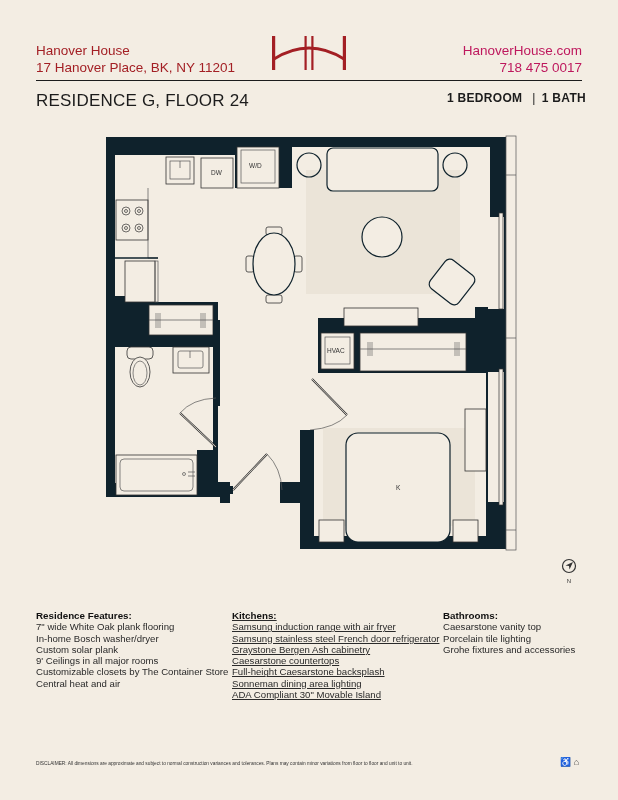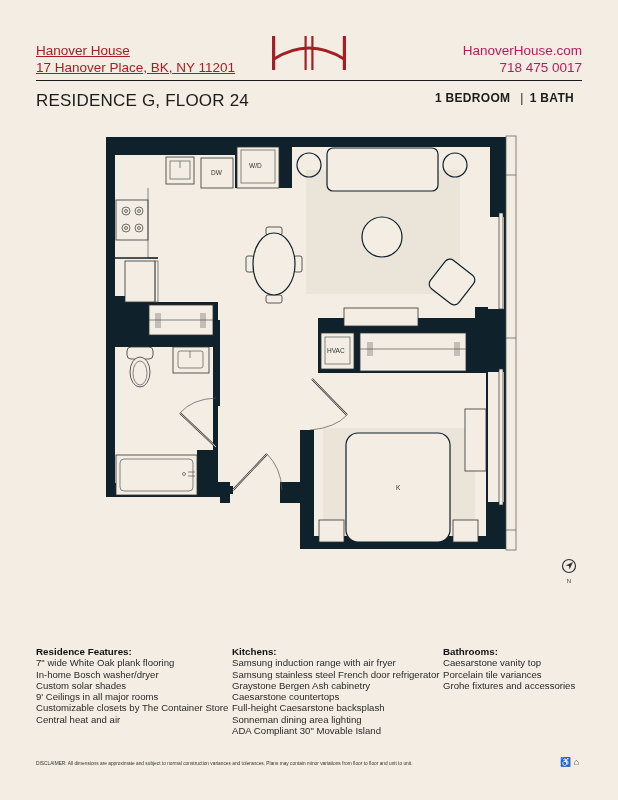--- a/index.html
+++ b/index.html
@@ -4,33 +4,33 @@
 <style>
   html, body { margin: 0; padding: 0; }
   body {
     width: 618px; height: 800px; overflow: hidden;
     background: #f3ede3;
     font-family: "Liberation Sans", sans-serif;
     position: relative;
     color: #1c1c1c;
   }
   .abs { position: absolute; }
-  .brand-left { left: 36px; top: 42px; color: #a31f24; font-size: 13.5px; line-height: 17px; text-decoration: underline; }
+  .brand-left { left: 36px; top: 42px; color: #a31f24; font-size: 13.5px; line-height: 17px; }
   .brand-right { right: 36px; top: 42px; color: #be185d; font-size: 13.5px; line-height: 17px; text-align: right; }
   .logo { left: 270px; top: 35px; width: 78px; height: 36px; }
   .rule { left: 36px; top: 80px; width: 546px; height: 1px; background: #1c1c1c; }
   .residence { left: 36px; top: 91px; font-size: 17px; letter-spacing: 0.2px; }
-  .beds { right: 44px; top: 91px; font-size: 12px; font-weight: bold; letter-spacing: 0.3px; }
+  .beds { right: 32px; top: 91px; font-size: 12px; font-weight: bold; letter-spacing: 0.3px; }
   .beds .sep { font-weight: normal; margin: 0 6px 0 10px; }
   .plan { left: 0; top: 0; width: 618px; height: 600px; }
-  .features { top: 610px; font-size: 9.6px; line-height: 11.3px; color: #2a2a2a; margin-top: 36px; }
+  .features { top: 610px; font-size: 9.6px; line-height: 11.3px; color: #2a2a2a; }
   .features h4 { margin: 0; font-size: 9.8px; font-weight: bold; color: #111; }
   .features ul { list-style: none; margin: 0; padding: 0; }
   .col1 { left: 36px; }
-  .col2 { left: 232px; }
+  .col2 { left: 232px; text-decoration: underline; }
   .col3 { left: 443px; }
   .disclaimer { left: 36px; top: 761px; font-size: 4.8px; color: #333; white-space: nowrap; }
   .access { left: 560px; top: 757px; font-size: 9px; color: #333; }
   .compass { left: 560px; top: 557px; width: 18px; height: 26px; }
 </style>
 </head>
 <body>
 
 <div class="abs brand-left">
   <div>Hanover House</div>
@@ -240,21 +240,21 @@
     <path d="M13 5 L5.5 8.5 L9 9 L9.5 12.5 Z" fill="#333"></path>
   </svg>
   <div style="font-size:6px;text-align:center;margin-top:-1px;color:#333">N</div>
 </div>
 
 <div class="abs features col1">
   <h4>Residence Features:</h4>
   <ul>
     <li>7" wide White Oak plank flooring</li>
     <li>In-home Bosch washer/dryer</li>
-    <li>Custom solar shades</li>
+    <li>Custom solar plank</li>
     <li>9' Ceilings in all major rooms</li>
     <li>Customizable closets by The Container Store</li>
     <li>Central heat and air</li>
   </ul>
 </div>
 
 <div class="abs features col2">
   <h4>Kitchens:</h4>
   <ul>
     <li>Samsung induction range with air fryer</li>
@@ -264,21 +264,21 @@
     <li>Full-height Caesarstone backsplash</li>
     <li>Sonneman dining area lighting</li>
     <li>ADA Compliant 30" Movable Island</li>
   </ul>
 </div>
 
 <div class="abs features col3">
   <h4>Bathrooms:</h4>
   <ul>
     <li>Caesarstone vanity top</li>
-    <li>Porcelain tile variances</li>
+    <li>Porcelain tile lighting</li>
     <li>Grohe fixtures and accessories</li>
   </ul>
 </div>
 
 <div class="abs disclaimer">DISCLAIMER: All dimensions are approximate and subject to normal construction variances and tolerances. Plans may contain minor variations from floor to floor and unit to unit.</div>
 <div class="abs access">
   <span>♿</span>
   <span>⌂</span>
 </div>
 

